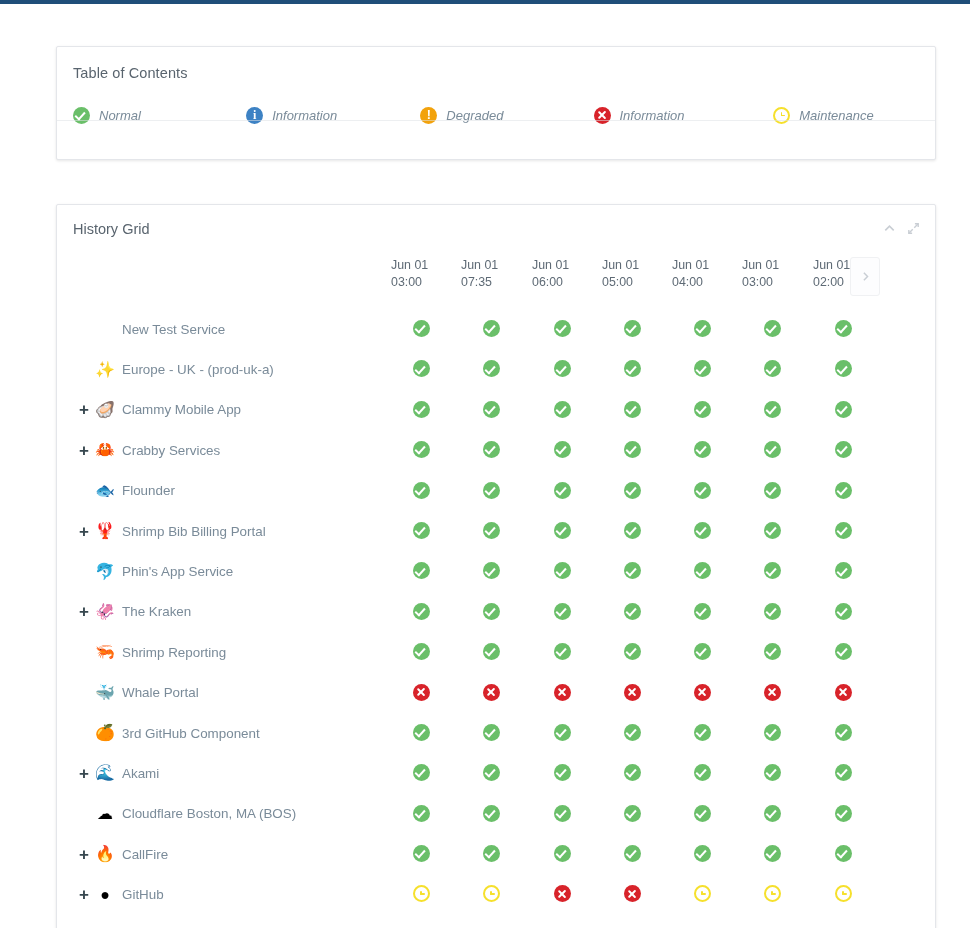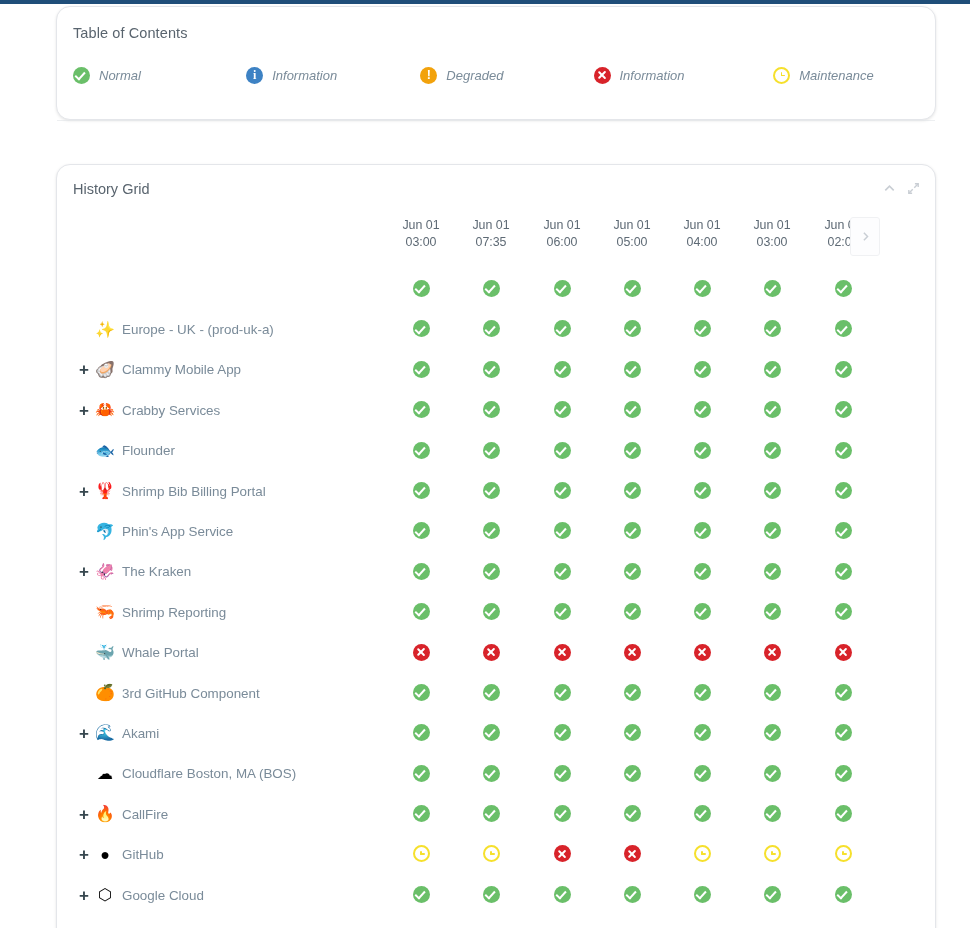--- a/index.html
+++ b/index.html
@@ -21,22 +21,23 @@
   .topbar {
     position: absolute; top: 0; left: 0;
     width: 970px; height: 4px;
     background: #1f4e79;
   }
 
   .panel {
     position: absolute;
     background: #ffffff;
     border: 1px solid #e4e6ea;
-    border-radius: 14px;
+    border-radius: 2px;
     box-shadow: 0 1px 3px rgba(0,0,0,0.10);
+    margin-top: 40px;
   }
 
   
   #toc-panel {
     left: 56px; top: 6px;
     width: 880px; height: 114px;
   }
   #toc-title {
     position: absolute;
     left: 16px; top: 18px;
@@ -155,21 +156,21 @@
     width: 880px;
   }
   .grid-head {
     position: relative;
     height: 58px;
   }
   .col-head {
     position: absolute;
     top: 6px;
     width: 60px;
-    text-align: center;
+    text-align: left;
     font-size: 12.4px;
     color: #5e6a75;
     line-height: 17px;
   }
   #next-page-btn {
     position: absolute;
     top: 6px;
     left: 793px;
     width: 30px; height: 39px;
     border: 1px solid #f0f1f3;
@@ -333,20 +334,25 @@
             <div>03:00</div>
           </div>
         <div id="next-page-btn">
           <svg viewBox="0 0 16 16" width="13" height="13" fill="none" stroke="currentColor" stroke-width="1.8">
             <polyline points="6,3.5 10.5,8 6,12.5"></polyline>
           </svg>
         </div>
       </div>
       <div id="grid-body">
           <div class="row">
+            <div class="row-label">
+              <span class="expander empty"></span>
+              <span class="svc-icon blank"></span>
+              <span class="svc-name">New Test Service</span>
+            </div>
             <div class="cell" style="left: 334px;">
               <span class="st ok"></span>
             </div>
             <div class="cell" style="left: 404px;">
               <span class="st ok"></span>
             </div>
             <div class="cell" style="left: 475px;">
               <span class="st ok"></span>
             </div>
             <div class="cell" style="left: 545px;">

